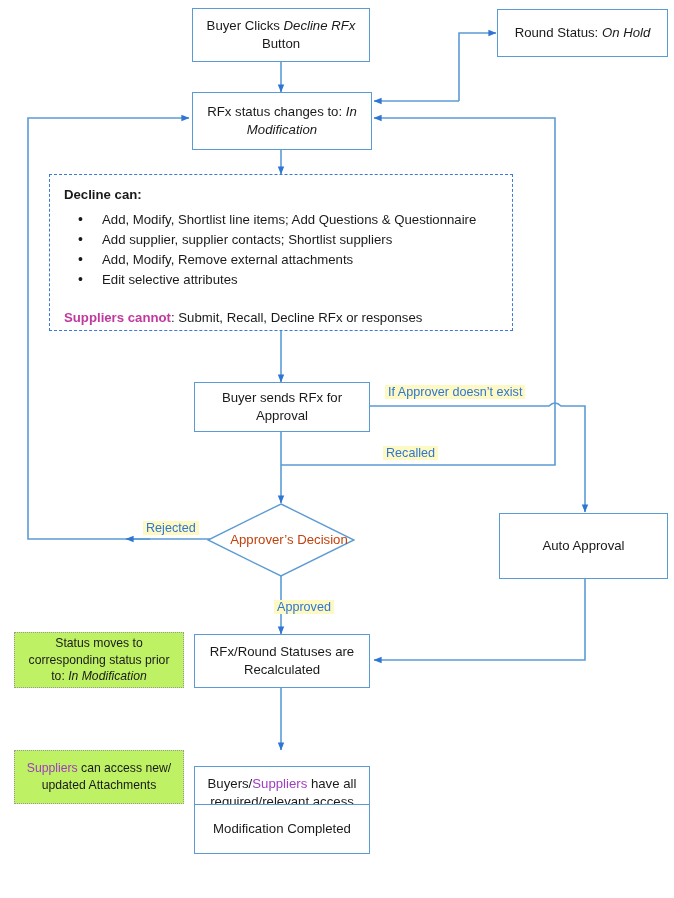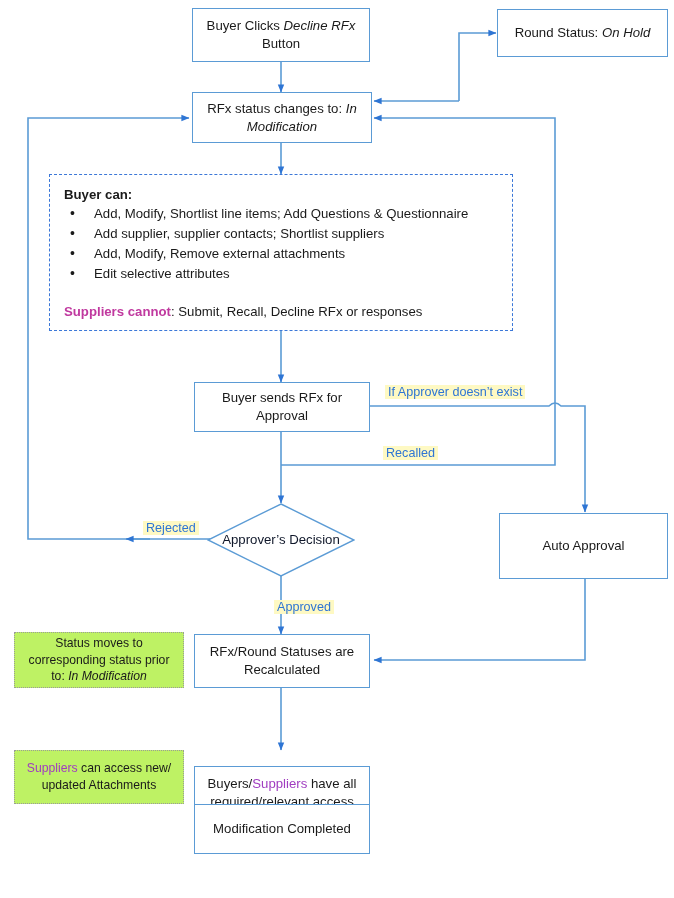--- a/index.html
+++ b/index.html
@@ -53,21 +53,21 @@
     padding: 12px 14px 10px 14px;
     text-align: left;
   }
   .perm-title {
     font-size: 13.2px;
     font-weight: bold;
     color: #1a1a1a;
     margin: 0 0 2px 0;
   }
   .perm-list {
-    margin: 0;
+    margin: 8px;
     padding: 0;
     list-style: none;
   }
   .perm-list li {
     font-size: 13.2px;
     color: #1a1a1a;
     line-height: 1.52;
     position: relative;
     padding-left: 30px;
   }
@@ -109,31 +109,31 @@
     z-index: 3;
   }
 
   
   .diamond-wrap {
     position: absolute;
     z-index: 3;
   }
   .diamond-label {
     position: absolute;
-    left: 0;
+    left: 8px;
     top: 0;
     width: 100%;
     height: 100%;
     display: flex;
     align-items: center;
     justify-content: center;
     text-align: center;
     font-size: 13.2px;
     line-height: 1.35;
-    color: #0f172a;
+    color: #c2410c;
   }
 
   
   .edge-label {
     position: absolute;
     font-size: 12.6px;
     color: #2E75D4;
     white-space: nowrap;
     background: #fef9c3;
     padding: 0 3px;
@@ -186,26 +186,26 @@
   </svg>
 
   <div class="node" style="left:192px; top:8px; width:178px; height:54px;">
     <span><span>Buyer Clicks </span><i>Decline RFx</i><span> Button</span></span>
   </div>
 
   <div class="node" style="left:497px; top:9px; width:171px; height:48px;">
     <span><span>Round Status: </span><i>On Hold</i></span>
   </div>
 
-  <div class="node" style="left:192px; top:92px; width:180px; height:51px;">
+  <div class="node" style="left:192px; top:92px; width:180px; height:58px;">
     <span><span>RFx status changes to: </span><i>In Modification</i></span>
   </div>
 
   <div class="perm-panel" style="left:49px; top:174px; width:464px; height:157px;">
-    <div class="perm-title">Buyer can:</div>
+    <div class="perm-title">Decline can:</div>
     <ul class="perm-list">
       <li>Add, Modify, Shortlist line items; Add Questions &amp; Questionnaire</li>
       <li>Add supplier, supplier contacts; Shortlist suppliers</li>
       <li>Add, Modify, Remove external attachments</li>
       <li>Edit selective attributes</li>
     </ul>
     <div class="perm-foot"><span class="magenta-bold">Suppliers cannot</span><span>: Submit, Recall, Decline RFx or responses</span></div>
   </div>
 
   <div class="node" style="left:194px; top:382px; width:176px; height:50px;">

